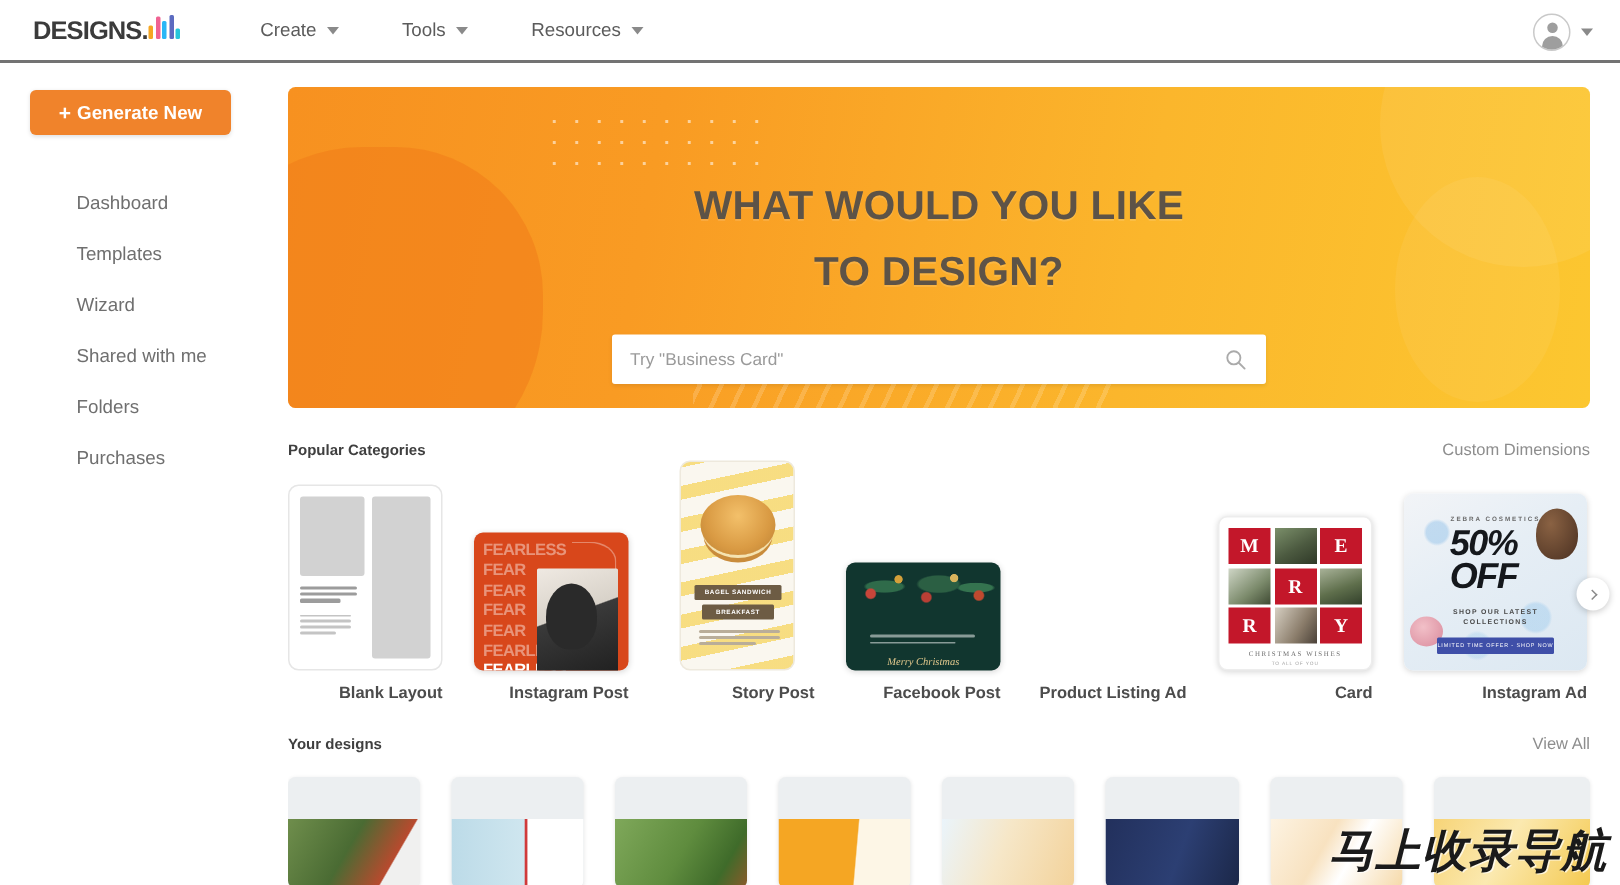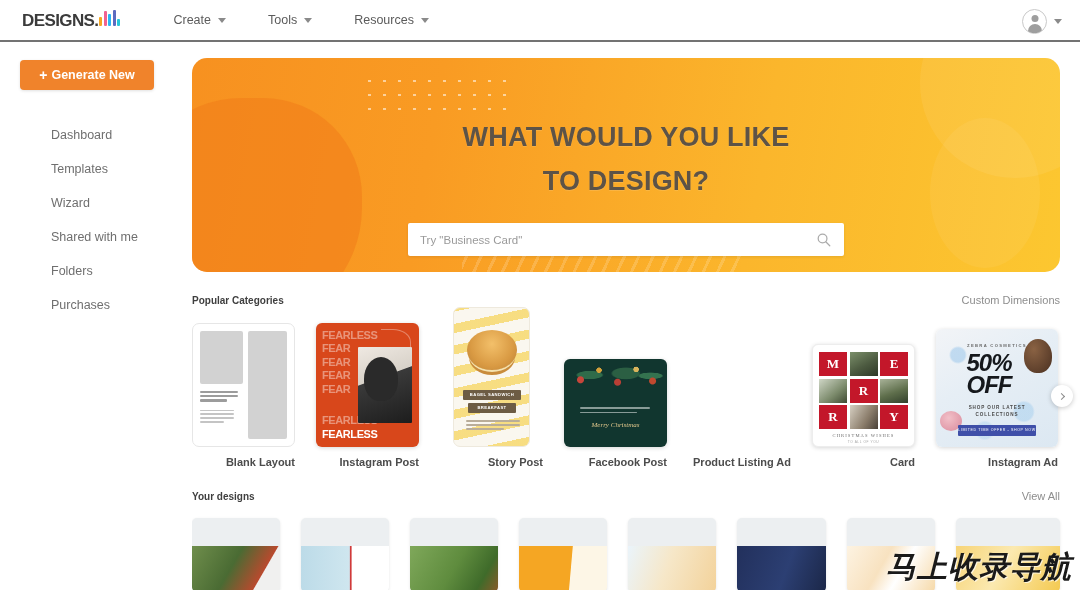--- a/index.html
+++ b/index.html
@@ -81,21 +81,21 @@
   .navlist{ margin-top:28px; list-style:none; }
   .navlist li{
     padding:10px 0 10px 51px; font-size:12.5px; color:#6f6f6f; cursor:pointer;
   }
 
   
   .main{ flex:1; padding:0 20px 0 0; overflow:hidden; }
 
   
   .hero{
-    margin-top:16px; height:214px; border-radius:15px; position:relative;
+    margin-top:16px; height:214px; border-radius:5px; position:relative;
     overflow:hidden;
     background:linear-gradient(100deg,#F79120 0%,#F99B23 28%,#FBB62C 65%,#FCC730 100%);
   }
   .hero .blob1{
     position:absolute;left:-60px;top:40px;width:230px;height:230px;
     border-radius:50% 45% 55% 50%;
     background:rgba(241,124,26,.55);
   }
   .hero .blob2{
     position:absolute;right:-50px;top:-70px;width:190px;height:190px;
@@ -164,21 +164,21 @@
             border-radius:7px;padding:7px;display:flex;gap:5px; }
   .t-blank .col-l{ flex:1.05;display:flex;flex-direction:column;gap:4px; }
   .t-blank .ph{ background:#d2d2d2;border-radius:2px; }
   .t-blank .ph-top{ height:53px; }
   .t-blank .txt{ flex:1;display:flex;flex-direction:column;gap:2px;padding-top:3px; }
   .t-blank .ln{ height:2.2px;background:#9c9c9c;border-radius:1px;width:88%; }
   .t-blank .ln.sm{ background:#c4c4c4;height:1.8px;width:80%; }
   .t-blank .col-r{ flex:.95;background:#d2d2d2;border-radius:2px; }
 
   
-  .t-ig{ width:103px;height:124px;background:#D8471B;position:relative;
+  .t-ig{ width:103px;height:92px;background:#D8471B;position:relative;
          display:flex;flex-direction:column;justify-content:space-between;padding:6px 0; }
   .t-ig .fl{ font-size:11px;font-weight:bold;color:rgba(255,255,255,.42);
              letter-spacing:-.4px;padding-left:6px;line-height:1.22;
              font-family:"Liberation Sans",sans-serif; }
   .t-ig .fl.solid{ color:#fff; }
   .t-ig .portrait{
     position:absolute;right:7px;top:24px;width:54px;height:76px;
     background:linear-gradient(160deg,#efe9e2 0%,#d8d2c9 40%,#3a3a3a 41%,#1d1d1d 100%);
     border-radius:1px;
   }
@@ -217,21 +217,21 @@
     font-size:4.2px;color:#fff;text-align:center;line-height:10px;
     letter-spacing:.4px;font-weight:bold;
   }
   .t-story .sub{
     position:absolute;left:12px;top:112px;width:54px;
     display:flex;flex-direction:column;gap:2.5px;
   }
   .t-story .sub .l{ height:1.6px;background:#b9ad99;border-radius:1px; }
 
   
-  .t-fb{ width:103px;height:88px;background:#11362f;position:relative;overflow:hidden; }
+  .t-fb{ width:103px;height:72px;background:#11362f;position:relative;overflow:hidden; }
   .t-fb .wreath{
     position:absolute;left:0;right:0;top:0;height:40px;
     background:
       radial-gradient(circle at 16% 52%, #c8453a 0 3px, transparent 4px),
       radial-gradient(circle at 34% 28%, #d4a03a 0 2.5px, transparent 3px),
       radial-gradient(circle at 52% 58%, #b93f35 0 3px, transparent 4px),
       radial-gradient(circle at 70% 26%, #d9b45c 0 2.5px, transparent 3px),
       radial-gradient(circle at 86% 55%, #c0492f 0 3px, transparent 4px),
       radial-gradient(ellipse at 25% 40%, #2f6b4a 0 12px, transparent 14px),
       radial-gradient(ellipse at 60% 36%, #2b5f43 0 13px, transparent 15px),

